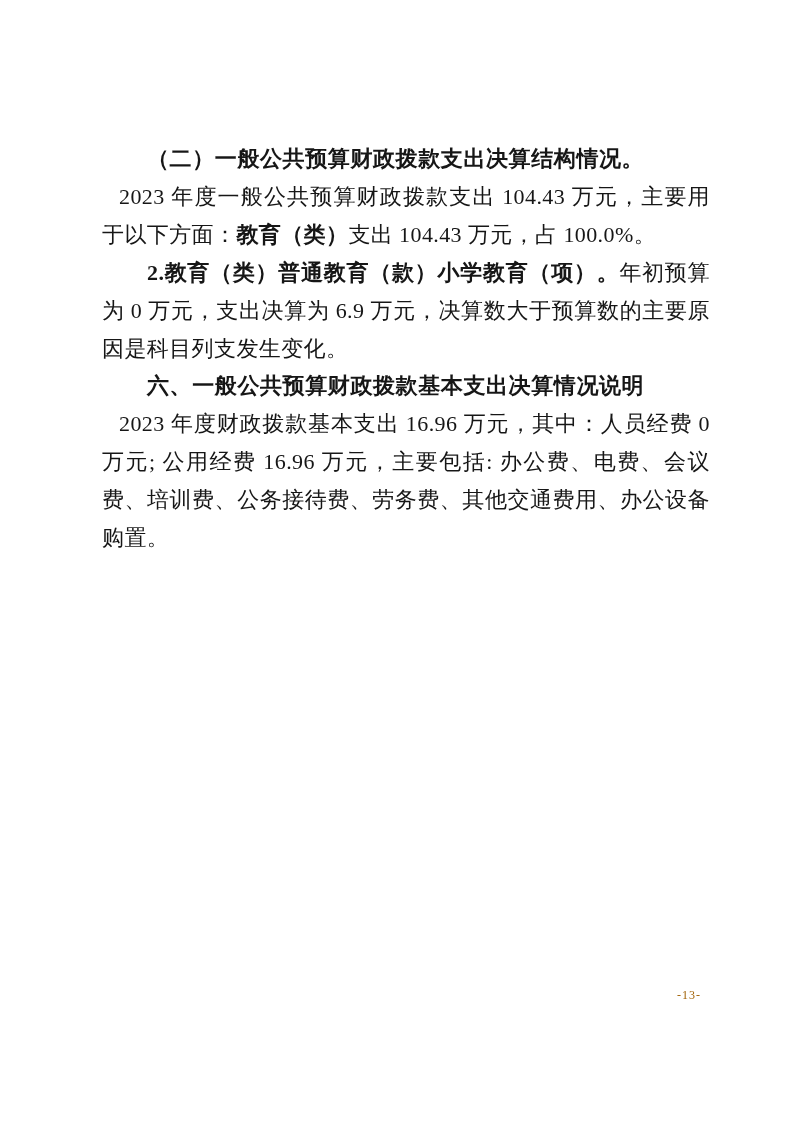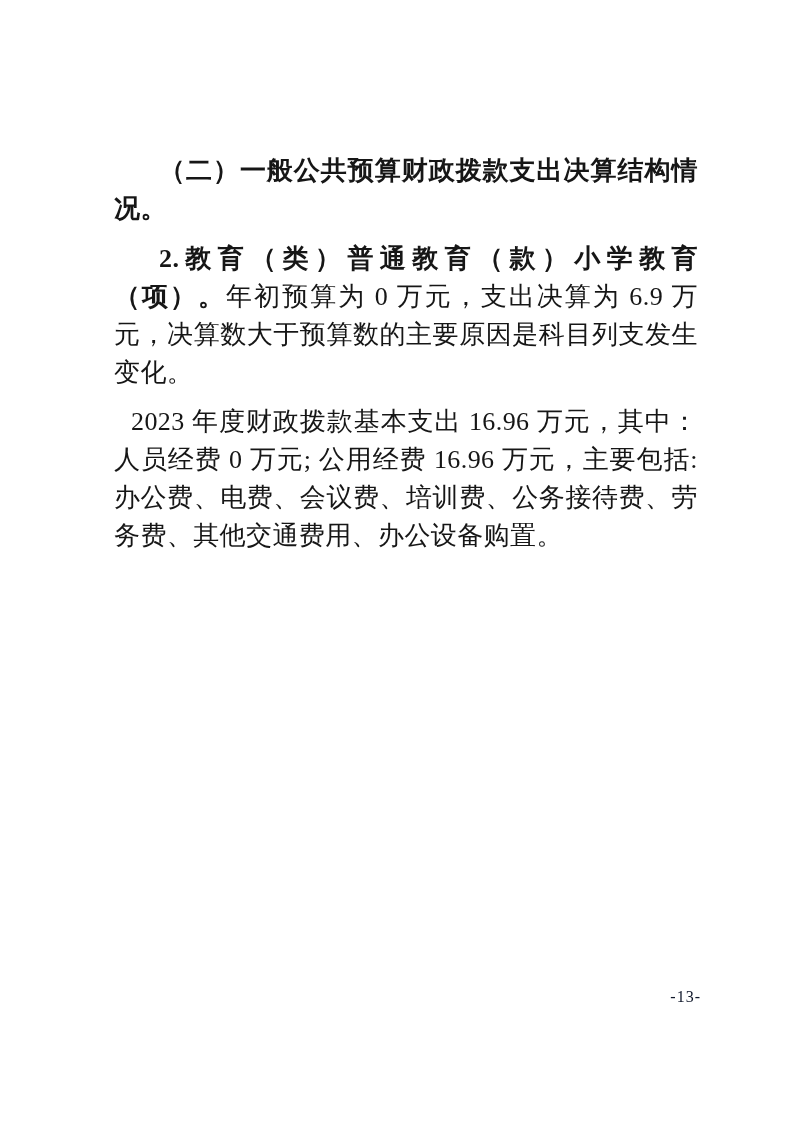--- a/index.html
+++ b/index.html
@@ -16,46 +16,48 @@
     font-family: "Liberation Serif", "DejaVu Serif", serif;
     overflow: hidden;
   }
   .content {
     position: absolute;
     left: 102px;
     top: 140px;
     width: 608px;
   }
   p.para {
-    margin: 12px;
+    margin: 0;
     padding: 0;
-    font-size: 26px;
+    font-size: 22px;
     line-height: 37.9px;
     text-align: justify;
     letter-spacing: 0.4px;
   }
   p.heading {
     font-weight: bold;
     letter-spacing: 0.6px;
   }
   .ind1 { text-indent: 17px; }   
   .ind2 { text-indent: 45px; }   
   .seg.bold { font-weight: bold; }
   .page-number {
     position: absolute;
     top: 988px;
     right: 92px;
-    font-size: 16px;
+    font-size: 12px;
     letter-spacing: 1px;
-    color: #0f172a;
+    color: #a16207;
   }
 </style>
 </head>
 <body>
 
 <div class="page">
   <div class="content">
       <p class="para heading ind2"><span class="seg bold">（二）一般公共预算财政拨款支出决算结构情况。</span></p>
+      <p class="para body ind1"><span class="seg">2023 年度一般公共预算财政拨款支出 104.43 万元，主要用于以下方面：</span><span class="seg bold">教育（类）</span><span class="seg">支出 104.43 万元，占 100.0%。</span></p>
       <p class="para body ind2"><span class="seg bold">2.教育（类）普通教育（款）小学教育（项）。</span><span class="seg">年初预算为 0 万元，支出决算为 6.9 万元，决算数大于预算数的主要原因是科目列支发生变化。</span></p>
+      <p class="para heading ind2"><span class="seg bold">六、一般公共预算财政拨款基本支出决算情况说明</span></p>
       <p class="para body ind1"><span class="seg">2023 年度财政拨款基本支出 16.96 万元，其中：人员经费 0 万元; 公用经费 16.96 万元，主要包括: 办公费、电费、会议费、培训费、公务接待费、劳务费、其他交通费用、办公设备购置。</span></p>
     </div>
   <div class="page-number">-13-</div>
 </div>
 
 </body></html>

